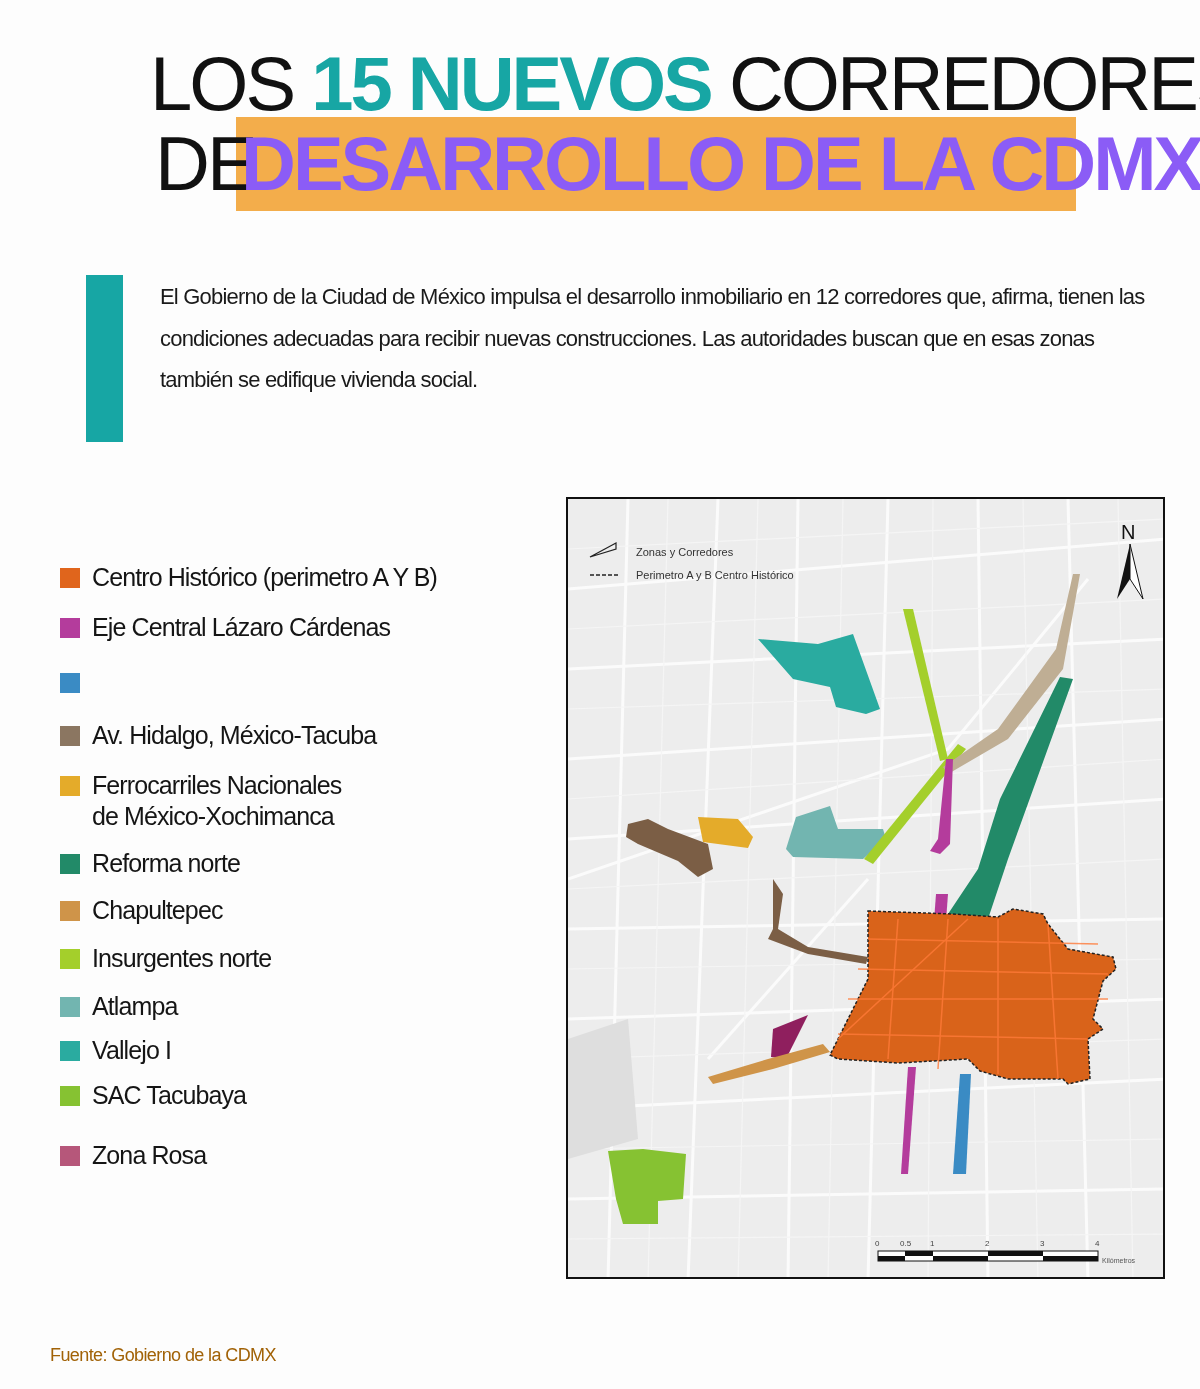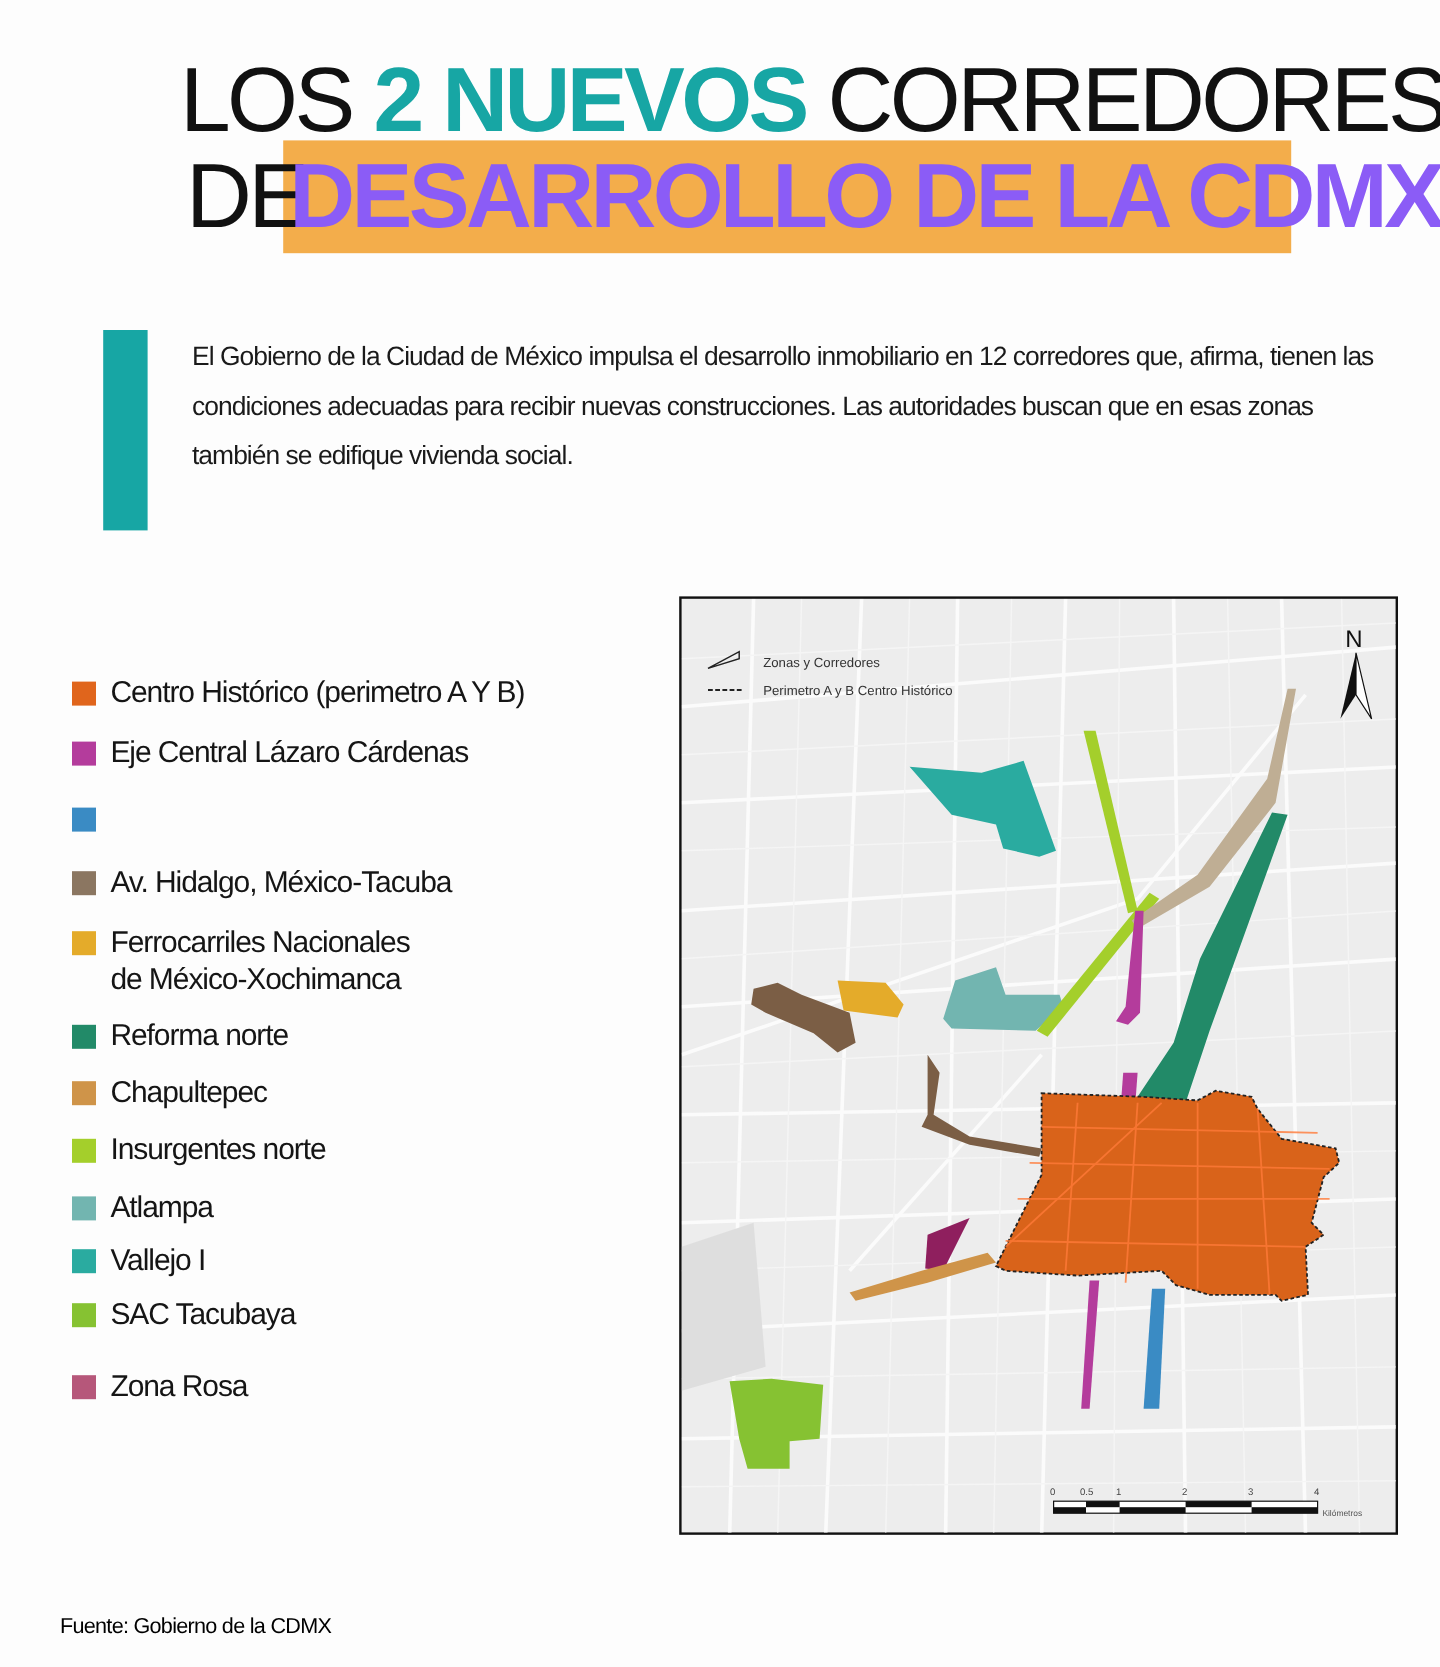--- a/index.html
+++ b/index.html
@@ -14,28 +14,28 @@
   .t2 .big { position:absolute; left:86px; top:0; font-weight:700; color:#8b5cf6; }
   .bar { position:absolute; left:86px; top:275px; width:37px; height:167px; background:#17a6a4; }
   .intro { position:absolute; left:160px; top:276px; width:1000px; font-size:22px; line-height:41.5px;
            letter-spacing:-0.8px; color:#1a1a1a; }
   .legend { position:absolute; left:60px; top:0; width:480px; }
   .li { position:absolute; left:0; display:flex; align-items:flex-start; font-size:25px; line-height:31px; letter-spacing:-0.9px; color:#151515;justify-content:flex-end; }
   .sw { width:20px; height:20px; margin-top:6px; margin-right:12px; flex:0 0 20px; }
   .map { position:absolute; left:566px; top:497px; width:599px; height:782px; border:2px solid #111;
          box-sizing:border-box; background:#ededed; overflow:hidden; }
   .map svg { position:absolute; left:0; top:0; }
-  .source { position:absolute; left:50px; top:1345px; font-size:18px; letter-spacing:-0.6px; color:#000000; }
+  .source { position:absolute; left:50px; top:1345px; font-size:18px; letter-spacing:-0.6px; color:#a16207; }
 </style>
 </head>
 <body>
 
 <div class="title-line t1">
   <span style="font-weight:400;">LOS</span>
-  <span class="teal">2 NUEVOS</span>
+  <span class="teal">15 NUEVOS</span>
   <span style="font-weight:400;">CORREDORES</span>
 </div>
 <div class="hl"></div>
 <div class="title-line t2">
   <span class="de">DE</span>
   <span class="big">DESARROLLO DE LA CDMX</span>
 </div>
 
 <div class="bar"></div>
 <div class="intro">El Gobierno de la Ciudad de México impulsa el desarrollo inmobiliario en 12 corredores que, afirma, tienen las condiciones adecuadas para recibir nuevas construcciones. Las autoridades buscan que en esas zonas también se edifique vivienda social.</div>

